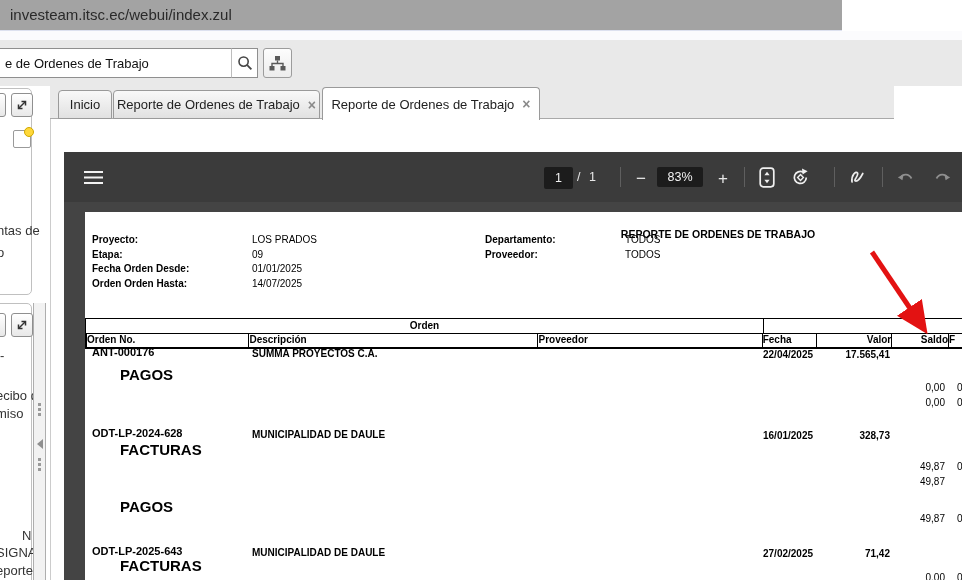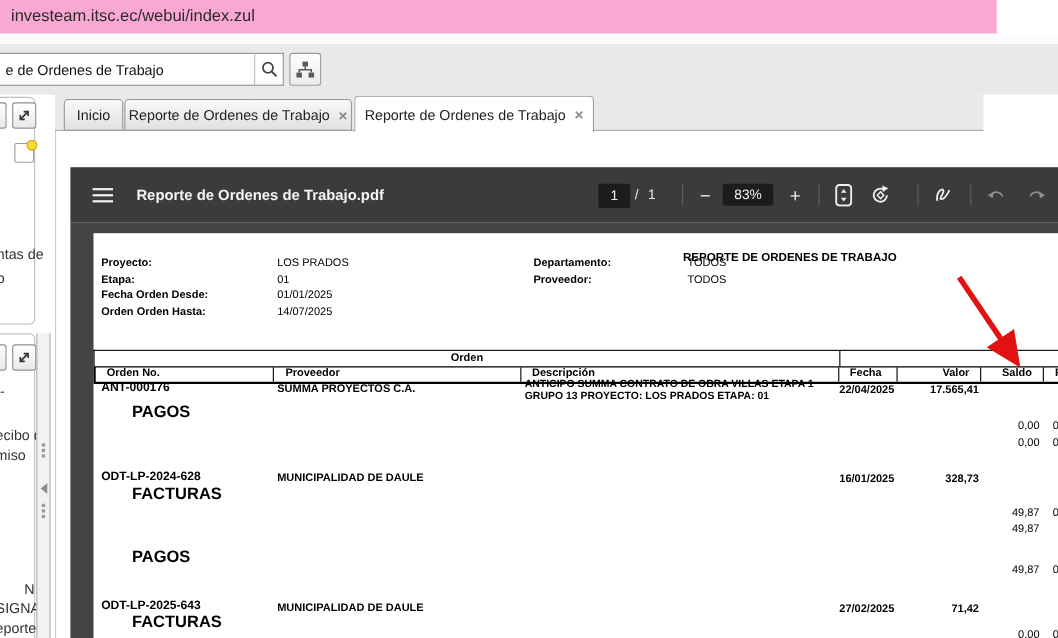--- a/index.html
+++ b/index.html
@@ -1,20 +1,20 @@
 <!DOCTYPE html>
 <html><head>
 <meta charset="utf-8">
 <style>
   html,body{margin:0;padding:0;background:#fff;}
   #screen{position:relative;width:962px;height:580px;overflow:hidden;
           font-family:"Liberation Sans",sans-serif;background:#fff;}
   .abs{position:absolute;}
   
-  #urlbar{left:0;top:0;width:906px;height:30px;background:#f9a8d4;border-bottom:1px solid #dde1ef;}
+  #urlbar{left:0;top:0;width:842px;height:30px;background:#a3a3a3;border-bottom:1px solid #dde1ef;}
   #urlbar .url{position:absolute;left:10px;top:6px;font-size:15px;color:#2a2a2a;}
   #gapstrip{left:0;top:31px;width:962px;height:9px;background:#fbfbfd;}
   
   #appbar{left:0;top:40px;width:962px;height:46px;background:#e9e9e9;}
   #searchbox{position:absolute;left:-2px;top:8px;width:234px;height:30px;box-sizing:border-box;
     border:1px solid #8f8f8f;background:#fff;font-size:13px;color:#111;padding:0 6px;font-family:"Liberation Sans",sans-serif;}
   #searchbtn{position:absolute;left:231px;top:8px;width:27px;height:30px;box-sizing:border-box;
     border:1px solid #8f8f8f;border-left:1px solid #bdbdbd;background:#fff;display:flex;align-items:center;justify-content:center;padding:0;}
   #sitemapbtn{position:absolute;left:263px;top:8px;width:29px;height:30px;box-sizing:border-box;border:1px solid #9c9c9c;
     border-radius:3px;background:linear-gradient(#fdfdfd,#ececec);display:flex;align-items:center;justify-content:center;padding:0;}
@@ -65,21 +65,21 @@
   .fvalue{position:absolute;font-size:10px;}
   #doc-filters-left{position:absolute;left:7px;top:0;width:330px;}
   #doc-filters-left .fvalue{left:160px;}
   #doc-filters-right{position:absolute;left:400px;top:0;width:330px;}
   #doc-filters-right .fvalue{left:140px;}
   #doc-table{position:absolute;left:0;top:106px;width:1180px;}
   .grow{display:flex;height:15px;border:1px solid #000;border-bottom:none;box-sizing:border-box;}
   .grow .gc1{width:678px;border-right:1px solid #000;text-align:center;font-size:10px;font-weight:bold;line-height:14px;box-sizing:border-box;}
   .grow .gc2{flex:1;}
   .hrow{display:flex;height:16px;border:2px solid #000;border-top:1px solid #000;box-sizing:border-box;}
-  .hcell{box-sizing:border-box;border-right:1px solid #000;font-size:10px;font-weight:bold;line-height:12px;padding:0 10px;overflow:hidden;}
+  .hcell{box-sizing:border-box;border-right:1px solid #000;font-size:10px;font-weight:bold;line-height:12px;padding:0 0;overflow:hidden;}
   .hcell:last-child{border-right:none;}
   .drow{position:absolute;left:0;width:1180px;height:14px;}
   .c-orden{position:absolute;left:7px;font-size:11px;font-weight:bold;white-space:nowrap;}
   .c-prov{position:absolute;left:167px;font-size:10px;font-weight:bold;white-space:nowrap;}
   .c-desc{position:absolute;left:392px;width:292px;font-size:9.5px;font-weight:bold;line-height:11px;white-space:nowrap;}
   .c-fecha{position:absolute;left:678px;width:54px;text-align:left;font-size:10px;font-weight:bold;}
   .c-valor{position:absolute;left:732px;width:73px;text-align:right;font-size:10px;font-weight:bold;}
   .c-section{position:absolute;left:35px;font-size:15px;font-weight:bold;}
   .c-saldo{position:absolute;left:808px;width:52px;text-align:right;font-size:10px;}
   .c-cut{position:absolute;left:872px;font-size:10px;}
@@ -175,21 +175,20 @@
 
   <div class="abs" id="viewer">
     <div id="pdftoolbar">
       <button class="tbtn" style="left:18px;top:17px;width:22px;height:16px">
         <svg width="19" height="15" viewBox="0 0 19 15">
           <rect x="0" y="1" width="19" height="2" fill="#f2f2f2"></rect>
           <rect x="0" y="6.5" width="19" height="2" fill="#f2f2f2"></rect>
           <rect x="0" y="12" width="19" height="2" fill="#f2f2f2"></rect>
         </svg>
       </button>
-      <span class="t-title">Reporte de Ordenes de Trabajo.pdf</span>
 
       <input class="dark-box" style="left: 480px; top: 15px; width: 25px; height: 20px;" value="1">
       <span class="t-text" style="left:513px;top:18px">/</span>
       <span class="t-text" style="left:525px;top:18px">1</span>
       <span class="tsep" style="left:556px"></span>
       <button class="tbtn t-sign" style="left:566px;top:16px;width:22px;height:20px">−</button>
       <span class="dark-box" style="left:593px;top:15px;width:46px;height:20px;line-height:20px">83%</span>
       <button class="tbtn t-sign" style="left:648px;top:16px;width:22px;height:20px">+</button>
       <span class="tsep" style="left:680px"></span>
       <button class="tbtn" style="left:692px;top:14px;width:22px;height:22px">
@@ -230,21 +229,21 @@
     <div id="canvas">
       <div id="page">
         <div id="doc-title">REPORTE DE ORDENES DE TRABAJO</div>
         <div id="doc-filters-left">
             <div class="frow" style="top: 22px;">
               <span class="flabel">Proyecto:</span>
               <span class="fvalue">LOS PRADOS</span>
             </div>
             <div class="frow" style="top: 36.5px;">
               <span class="flabel">Etapa:</span>
-              <span class="fvalue">01</span>
+              <span class="fvalue">09</span>
             </div>
             <div class="frow" style="top: 51px;">
               <span class="flabel">Fecha Orden Desde:</span>
               <span class="fvalue">01/01/2025</span>
             </div>
             <div class="frow" style="top: 65.5px;">
               <span class="flabel">Orden Orden Hasta:</span>
               <span class="fvalue">14/07/2025</span>
             </div>
           </div>
@@ -258,36 +257,32 @@
               <span class="fvalue">TODOS</span>
             </div>
           </div>
         <div id="doc-table">
           <div class="grow">
             <div class="gc1">Orden</div>
             <div class="gc2"></div>
           </div>
           <div class="hrow" id="hrow">
               <div class="hcell" style="width: 163px; text-align: left;">Orden No.</div>
+              <div class="hcell" style="width: 290px; text-align: left;">Descripción</div>
               <div class="hcell" style="width: 225px; text-align: left;">Proveedor</div>
-              <div class="hcell" style="width: 290px; text-align: left;">Descripción</div>
               <div class="hcell" style="width: 54px; ">Fecha</div>
               <div class="hcell" style="width: 76px; text-align: right;">Valor</div>
               <div class="hcell" style="width: 57px; text-align: right;">Saldo</div>
               <div class="hcell" style="width: 315px; text-align: left;">F</div>
             </div>
         </div>
         <div id="doc-rows">
             <div class="drow" style="top: 132px;">
               <span class="c-orden" style="top: 2px;">ANT-000176</span>
               <span class="c-prov" style="top: 4px;">SUMMA PROYECTOS C.A.</span>
-              <div class="c-desc" style="top: 0px;">
-                <div>ANTICIPO SUMMA CONTRATO DE OBRA VILLAS ETAPA 1</div>
-                <div>GRUPO 13 PROYECTO: LOS PRADOS ETAPA: 01</div>
-              </div>
               <span class="c-fecha" style="top: 5px;">22/04/2025</span>
               <span class="c-valor" style="top: 5px;">17.565,41</span>
             </div>
             <div class="drow" style="top: 154px;">
               <span class="c-section">PAGOS</span>
             </div>
             <div class="drow" style="top: 170px;">
               <span class="c-saldo">0,00</span>
               <span class="c-cut">0</span>
             </div>

